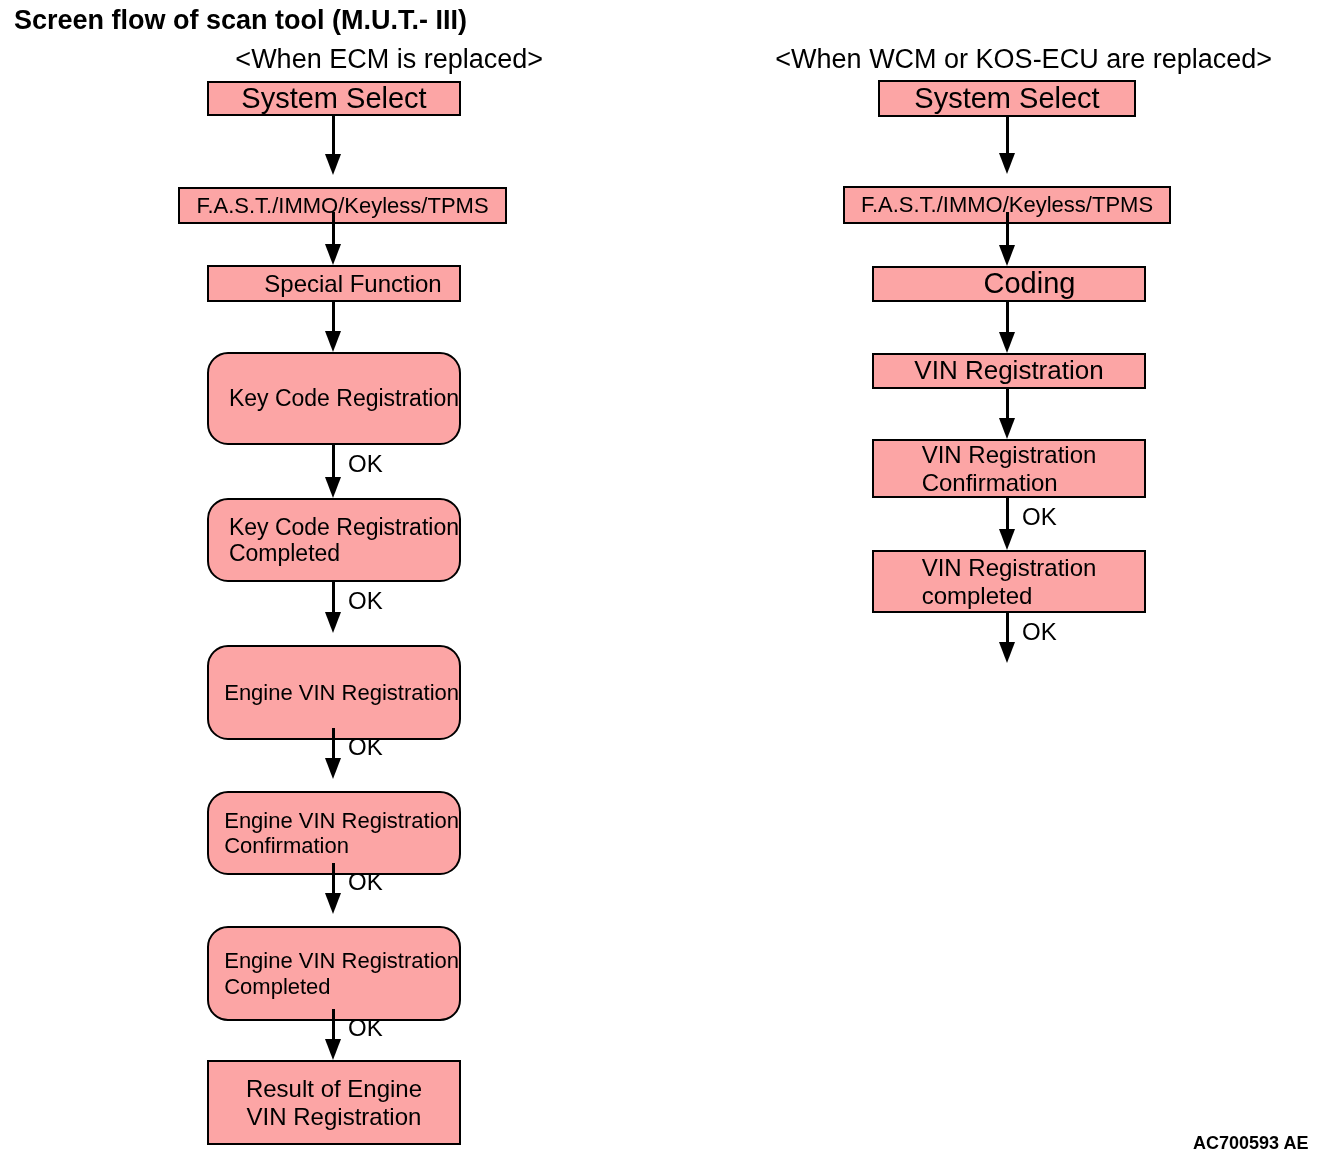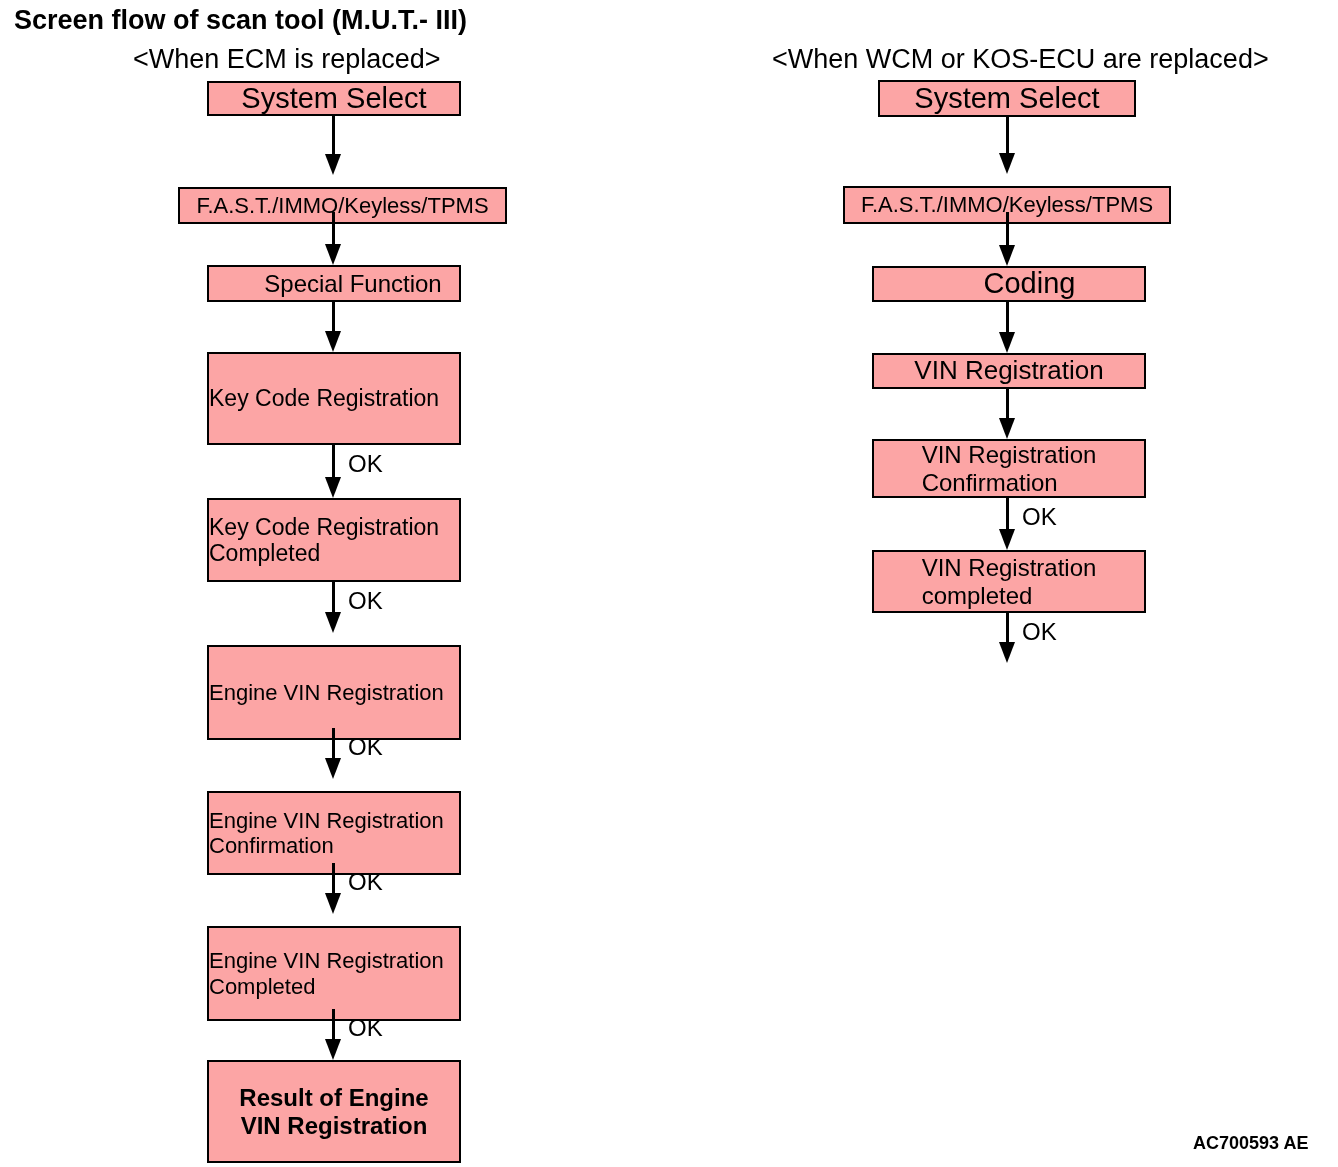--- a/index.html
+++ b/index.html
@@ -22,39 +22,40 @@
     top: 5px;
     font-size: 27px;
     font-weight: bold;
     letter-spacing: 0;
     white-space: nowrap;
   }
   .col-header {
     position: absolute;
     top: 44px;
     font-size: 27px;
-    text-align: left;
+    text-align: right;
     white-space: nowrap;
   }
   .node {
     position: absolute;
     box-sizing: border-box;
     border: 2px solid #000;
     background: #fca5a5;
     display: flex;
     align-items: center;
     justify-content: center;
   }
   .node .label {
     white-space: pre-line;
     line-height: 1.15;
     text-align: center;
   }
   .node.align-left {
-    justify-content: flex-start;
+    justify-content: flex-end;
+    border-radius: 21px;
   }
   .node.align-left .label { text-align: left; }
   .node.align-cleft .label { text-align: left; }
   .fs29 { font-size: 29px; }
   .fs26 { font-size: 26px; }
   .fs24 { font-size: 24px; }
   .fs23 { font-size: 23px; }
   .fs22 { font-size: 22px; margin-top: 12px; }
   .arrow {
     position: absolute;
@@ -169,21 +170,21 @@
   <div class="node align-left fs22" style="left:207px; top:914px; width:254px; height:95px;">
     <span class="label">Engine VIN Registration
 Completed</span>
   </div>
   <div class="arrow" style="left:325px; top:1009px; height:51px;">
     <div class="line"></div>
     <div class="head"></div>
     <span class="ok">OK</span>
   </div>
 
-  <div class="node fs24" style="left:207px; top:1060px; width:254px; height:103px;font-weight:bold;">
+  <div class="node fs24" style="left:207px; top:1060px; width:254px; height:85px;">
     <span class="label">Result of Engine
 VIN Registration</span>
   </div>
 
   <div class="node fs29" style="left:878px; top:80px; width:258px; height:37px;">
     <span class="label">System Select</span>
   </div>
   <div class="arrow" style="left:999px; top:117px; height:57px;">
     <div class="line"></div>
     <div class="head"></div>

